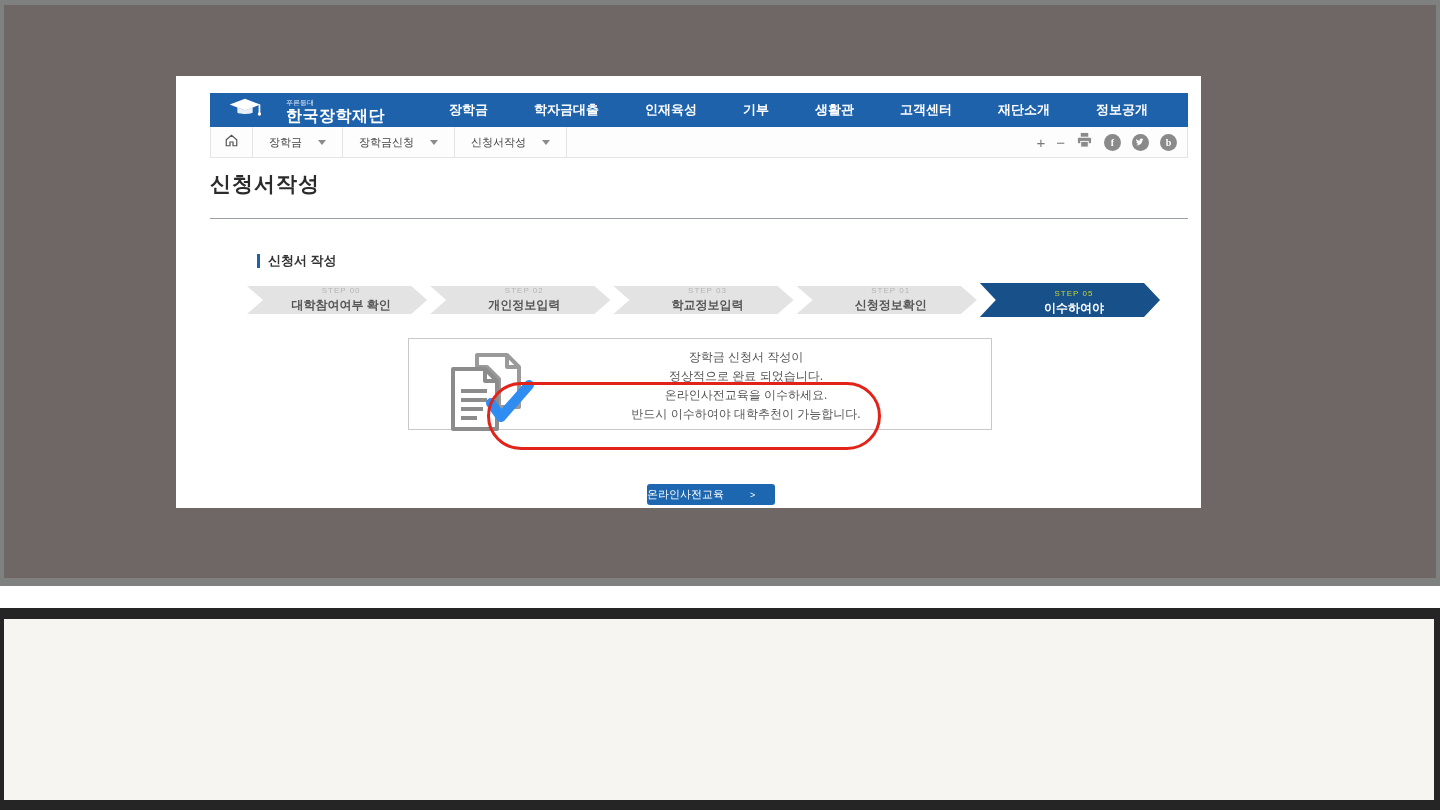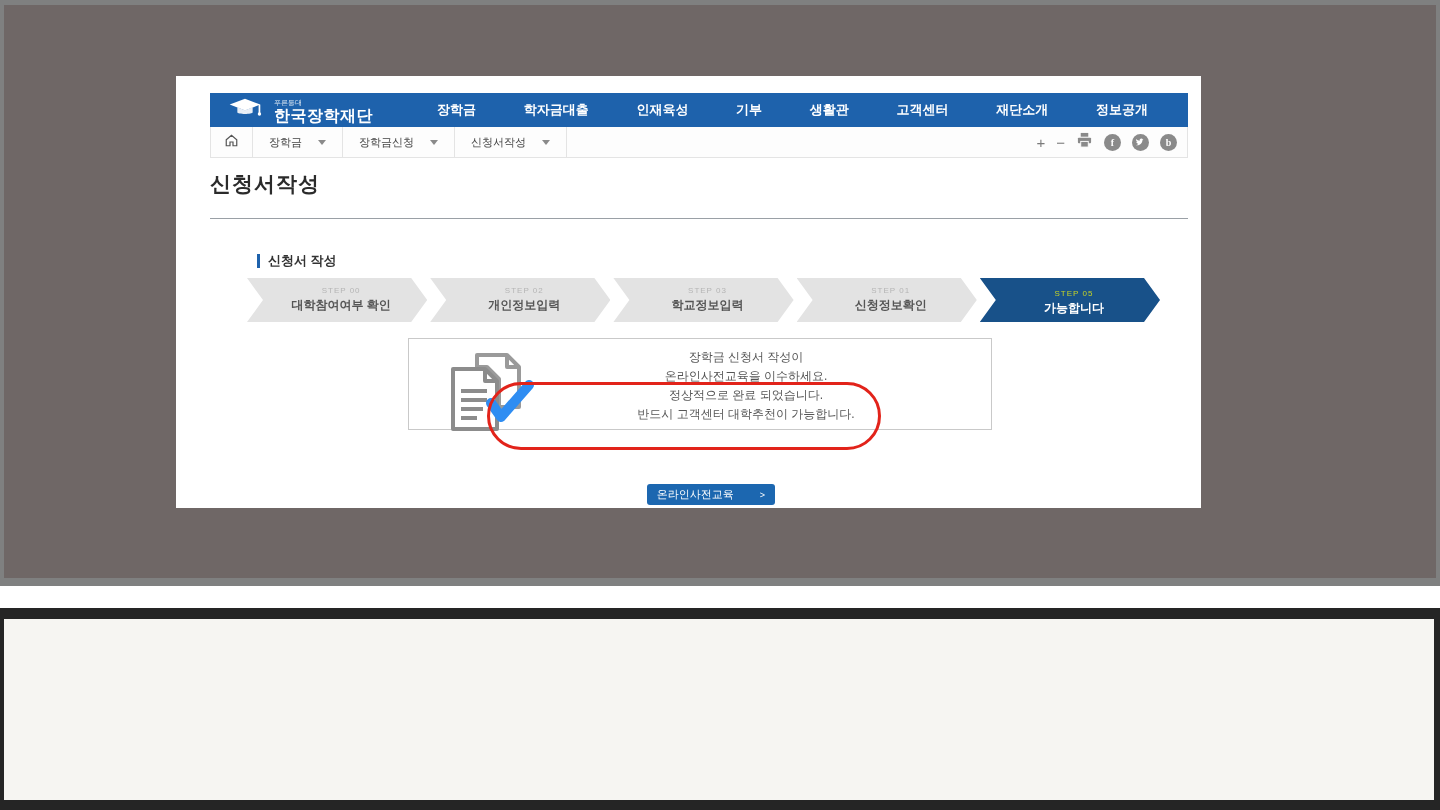--- a/index.html
+++ b/index.html
@@ -12,21 +12,21 @@
 
   
   .slide-bottom { position:absolute; left:0; top:608px; width:1440px; height:202px; background:#252525; }
   .slide-bottom-card { position:absolute; left:4px; top:11px; width:1430px; height:181px; background:#f6f5f2; }
 
   
   .shot { position:absolute; left:176px; top:76px; width:1025px; height:432px; background:#fff; }
 
   
   .navbar { position:absolute; left:34px; top:17px; width:978px; height:34px; background:#1e62ac; display:flex; align-items:center; padding:0 30px 0 18px; }
-  .logo { display:flex; align-items:flex-end; gap:12px; cursor:pointer;justify-content:center; }
+  .logo { display:flex; align-items:flex-end; gap:24px; cursor:pointer;justify-content:center; }
   .logo-txt { display:flex; flex-direction:column; line-height:1; }
   .logo-tag { color:#dfe9f5; font-size:7px; margin-bottom:2px; }
   .logo-name { color:#fff; font-size:16px; font-weight:bold; letter-spacing:0.5px; }
   .nav-menu { flex:1; display:flex; justify-content:space-between; margin-left:64px; margin-right:10px; }
   .nav-item { color:#fff; font-size:13px; font-weight:bold; cursor:pointer; white-space:nowrap; }
 
   
   .crumbbar { position:absolute; left:34px; top:51px; width:978px; height:31px; background:#fdfdfd; border:1px solid #e4e4e4; border-top:none; display:flex; align-items:center; }
   .crumb-home { width:42px; height:100%; display:flex; align-items:center; justify-content:center; border-right:1px solid #e4e4e4; cursor:pointer; }
   .crumb { height:100%; display:flex; align-items:center; gap:16px; padding:0 16px; border-right:1px solid #e4e4e4; font-size:11px; color:#444; cursor:pointer; }
@@ -39,36 +39,36 @@
   
   .page-title { position:absolute; left:34px; top:94px; font-size:21px; font-weight:bold; color:#2b2b2b; letter-spacing:1px; }
   .title-rule { position:absolute; left:34px; top:142px; width:978px; border-top:1px solid #9aa0a6; }
 
   
   .section-hd { position:absolute; left:43px; top:176px; display:flex; align-items:center; gap:8px;margin-left:38px; }
   .section-bar { width:3px; height:14px; background:#1e62ac; }
   .section-title { font-size:13px; font-weight:bold; color:#333; }
 
   
-  .steps { position:absolute; left:71px; top:202px; width:913px; height:44px; display:flex; gap:3px; }
+  .steps { position:absolute; left:71px; top:202px; width:913px; height:44px; display:flex; gap:3px;align-items:center; }
   .step { flex:1; background:#e3e3e3; clip-path:polygon(0 0, calc(100% - 16px) 0, 100% 50%, calc(100% - 16px) 100%, 0 100%, 16px 50%); display:flex; flex-direction:column; align-items:center; justify-content:center; gap:2px; padding-left:8px; }
   .step-no { font-size:8px; color:#b5b5b5; letter-spacing:1px; }
   .step-label { font-size:12px; font-weight:bold; color:#555; white-space:nowrap; }
   .step.active { background:#185189; }
   .step.active .step-no { color:#c6d426;margin-top:6px; }
   .step.active .step-label { color:#fff; }
 
   
   .msgbox { position:absolute; left:232px; top:262px; width:584px; height:92px; border:1px solid #c9c9c9; background:#fff; }
   .doc-icon { position:absolute; left:30px; top:12px; }
   .msg-lines { position:absolute; left:150px; top:9px; width:374px; text-align:center; font-size:12px; line-height:19px; color:#555; }
   .red-oval { position:absolute; left:311px; top:306px; width:394px; height:68px; border:3px solid #e2231a; border-radius:34px; z-index:5; pointer-events:none; }
 
   
-  .action-btn { position:absolute; left:471px; top:408px; width:128px; height:21px; background:#1c67b0; border-radius:3px; color:#fff; font-size:11px; display:flex; align-items:center; justify-content:center; gap:26px; cursor:pointer; border:none; }
+  .action-btn { position:absolute; left:471px; top:408px; width:128px; height:21px; background:#1c67b0; border-radius:3px; color:#fff; font-size:11px; display:flex; align-items:center; gap:26px; cursor:pointer; border:none; }
   .action-btn .chev { font-size:9px; }
 </style>
 </head>
 <body>
 
 <div class="page">
 
   <div class="slide-top">
     <div class="slide-top-inner"></div>
   </div>
@@ -163,43 +163,43 @@
       <div class="step">
         <span class="step-no">STEP 03</span>
         <span class="step-label">학교정보입력</span>
       </div>
       <div class="step">
         <span class="step-no">STEP 01</span>
         <span class="step-label">신청정보확인</span>
       </div>
       <div class="step active">
         <span class="step-no">STEP 05</span>
-        <span class="step-label">가능합니다</span>
+        <span class="step-label">이수하여야</span>
       </div>
     </div>
 
     <div class="msgbox">
       <span class="doc-icon">
         <svg width="100" height="84" viewBox="0 0 100 84">
           <path d="M38 4 h30 l12 12 v40 h-20 v-28 l-12 -12 h-10 z" fill="#ffffff" stroke="#9a9a9a" stroke-width="4" stroke-linejoin="round"></path>
           <path d="M68 4 v12 h12" fill="none" stroke="#9a9a9a" stroke-width="4" stroke-linejoin="round"></path>
           <path d="M14 18 h32 l12 12 v48 h-44 z" fill="#ffffff" stroke="#8c8c8c" stroke-width="4" stroke-linejoin="round"></path>
           <path d="M46 18 v12 h12" fill="none" stroke="#8c8c8c" stroke-width="4" stroke-linejoin="round"></path>
           <line x1="22" y1="40" x2="48" y2="40" stroke="#8c8c8c" stroke-width="4"></line>
           <line x1="22" y1="49" x2="48" y2="49" stroke="#8c8c8c" stroke-width="4"></line>
           <line x1="22" y1="58" x2="44" y2="58" stroke="#8c8c8c" stroke-width="4"></line>
           <line x1="22" y1="67" x2="38" y2="67" stroke="#8c8c8c" stroke-width="4"></line>
           <polyline points="52,52 62,66 90,34" fill="none" stroke="#2f8df2" stroke-width="10" stroke-linecap="round" stroke-linejoin="round"></polyline>
         </svg>
       </span>
       <div class="msg-lines">
         <div>장학금 신청서 작성이</div>
+        <div>정상적으로 완료 되었습니다.</div>
         <div>온라인사전교육을 이수하세요.</div>
-        <div>정상적으로 완료 되었습니다.</div>
-        <div>반드시 고객센터 대학추천이 가능합니다.</div>
+        <div>반드시 이수하여야 대학추천이 가능합니다.</div>
       </div>
     </div>
     <div class="red-oval"></div>
 
     <button class="action-btn">
       <span>온라인사전교육</span>
       <span class="chev">&gt;</span>
     </button>
 
   </div>

